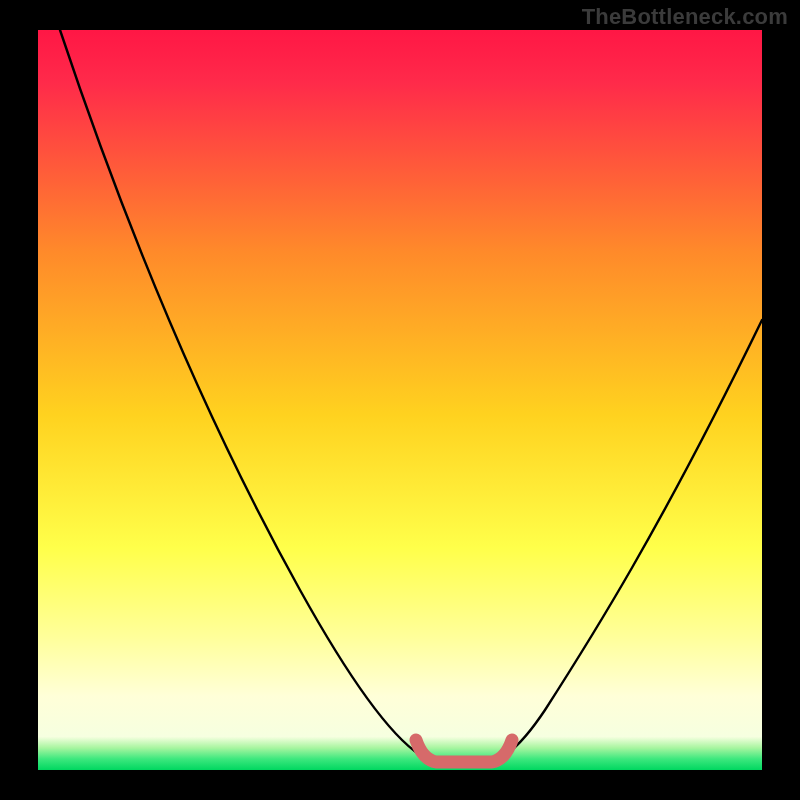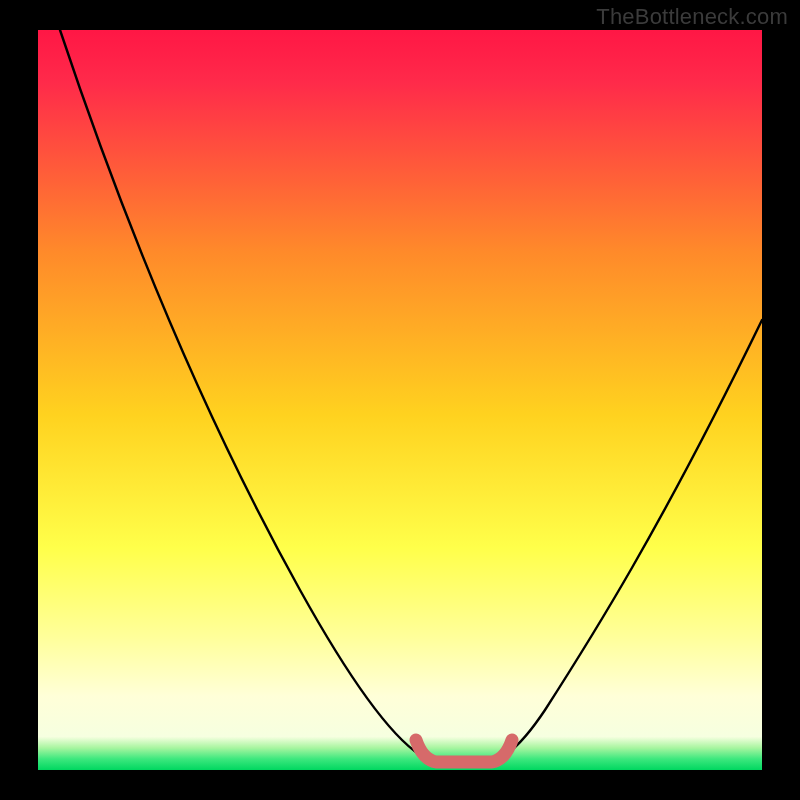--- a/index.html
+++ b/index.html
@@ -15,21 +15,21 @@
     position: relative;
     width: 800px;
     height: 800px;
     background: #000;
   }
   .watermark {
     position: absolute;
     top: 4px;
     right: 12px;
     font-size: 22px;
-    font-weight: 400;
+    font-weight: 700;
     color: #3b3b3b;
     letter-spacing: 0.2px;
     z-index: 10;
   }
   svg {
     display: block;
   }
 </style>
 </head>
 <body>

